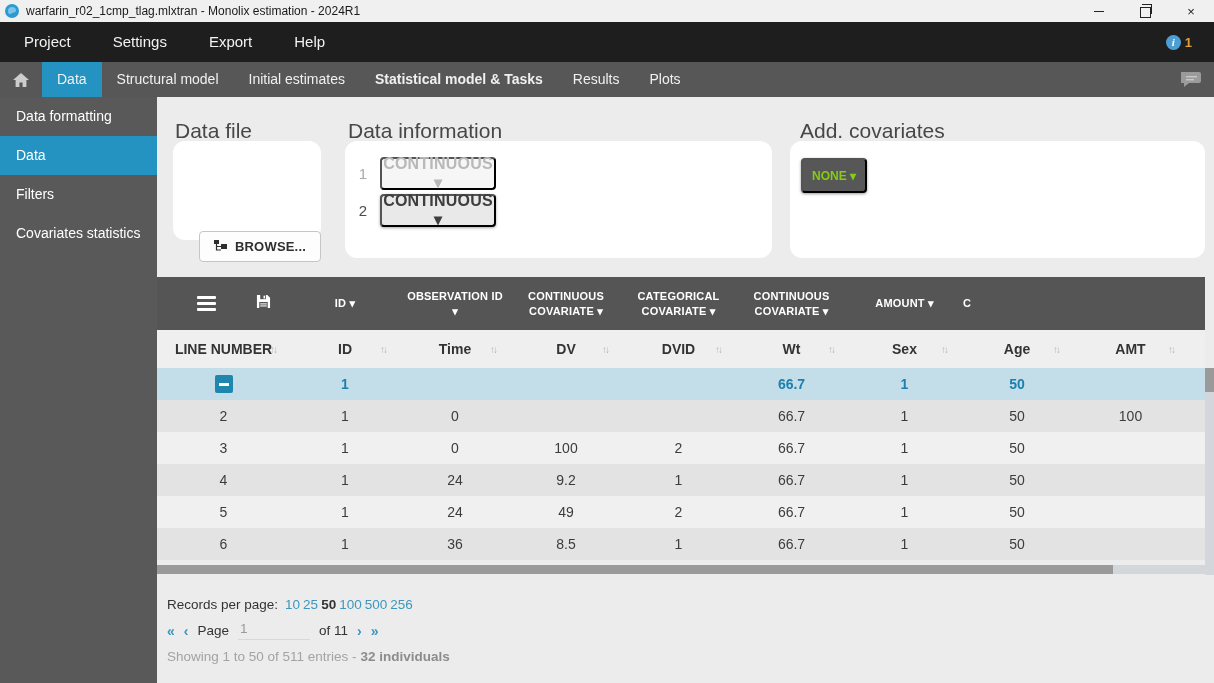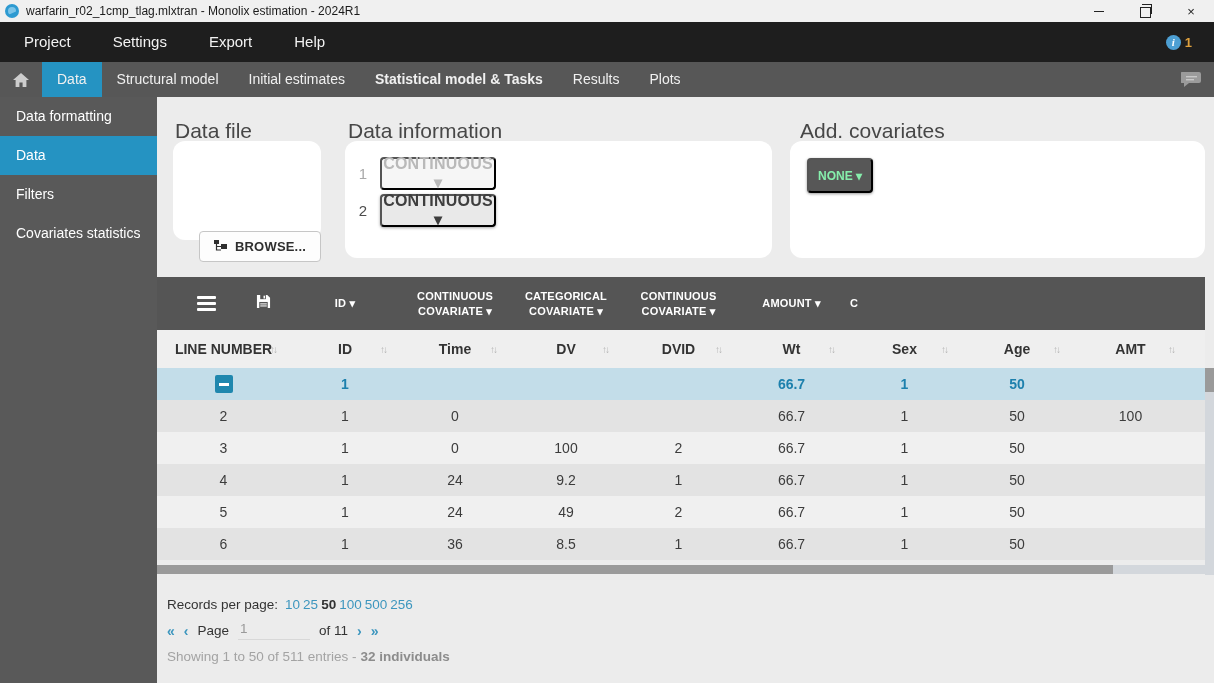--- a/index.html
+++ b/index.html
@@ -48,22 +48,22 @@
               border:1px solid #c6c6c6;border-radius:4px;display:flex;align-items:center;justify-content:center;
               gap:7px;font-size:13px;font-weight:bold;color:#2f2f2f;letter-spacing:.2px;}
   .from-link{position:absolute;left:26px;top:133px;font-size:13px;color:#ed7b3b;}
   .sel-row{position:absolute;display:flex;align-items:center;gap:12px;}
   .sel-index{font-size:15px;width:10px;text-align:center;}
   .sel-index.dim{color:#a9a9a9;} .sel-index.on{color:#4c4c4c;}
   .dd-btn{width:116px;height:33px;border-radius:4px;font-size:16px;font-weight:bold;
           display:flex;align-items:center;justify-content:center;letter-spacing:.2px;}
   .dd-btn.disabled{background:#f6f6f6;color:#b9b9b9;}
   .dd-btn.enabled{background:#e9e9e9;color:#3e3e3e;box-shadow:0 1px 3px rgba(0,0,0,.35);}
-  .none-btn{position:absolute;left:17px;top:17px;width:66px;height:35px;border-radius:4px;background:#575757;
-            color:#86efac;font-size:12px;font-weight:bold;display:flex;align-items:center;justify-content:center;
+  .none-btn{position:absolute;left:11px;top:17px;width:66px;height:35px;border-radius:4px;background:#575757;
+            color:#84cc16;font-size:12px;font-weight:bold;display:flex;align-items:center;justify-content:center;
             box-shadow:0 1px 3px rgba(0,0,0,.4);}
   
   .table{position:absolute;left:0;top:180px;width:1048px;overflow:hidden;}
   .grid-row{display:grid;grid-template-columns:133px 110px 110px 112px 113px 113px 113px 112px 115px 90px;}
   .type-header{background:#555;height:53px;}
   .type-cell{display:flex;align-items:center;justify-content:center;text-align:center;color:#fff;
              font-size:11px;font-weight:bold;line-height:15px;letter-spacing:.2px;padding:0 6px;}
   .type-cell.cutcell{justify-content:flex-start;padding-left:2px;}
   .icons-cell{display:flex;align-items:center;padding-left:27px;gap:40px;}
   .hamburger{display:flex;flex-direction:column;gap:3px;}
@@ -205,20 +205,21 @@
               <path d="M1 1 h11 l3 3 v11 h-14 z" fill="#fff"></path>
               <rect x="4.5" y="1" width="6" height="4.5" fill="#555"></rect>
                 <rect x="8" y="1.8" width="1.6" height="3" fill="#fff"></rect>
               <rect x="3.5" y="8.5" width="9" height="6.5" fill="#555"></rect>
                 <rect x="4.5" y="10" width="7" height="1.1" fill="#fff"></rect>
                 <rect x="4.5" y="12.2" width="7" height="1.1" fill="#fff"></rect>
             </svg>
           </span>
         </div>
       <div class="type-cell">ID ▾</div>
+          <div class="type-cell">OBSERVATION ID ▾</div>
           <div class="type-cell">CONTINUOUS COVARIATE ▾</div>
           <div class="type-cell">CATEGORICAL COVARIATE ▾</div>
           <div class="type-cell">CONTINUOUS COVARIATE ▾</div>
           <div class="type-cell">AMOUNT ▾</div>
           <div class="type-cell cutcell">C</div>
         </div>
       <div class="grid-row col-header">
           <div class="col-cell">
             <span>LINE NUMBER</span>
             <span class="sort">↑↓</span>

